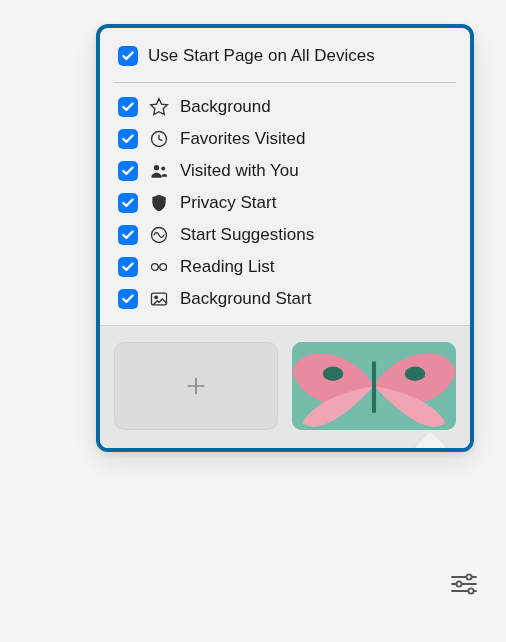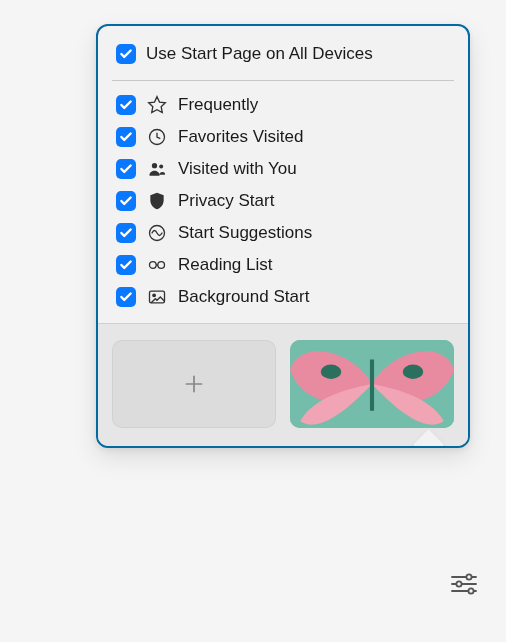--- a/index.html
+++ b/index.html
@@ -18,21 +18,21 @@
     width: 506px;
     height: 642px;
     position: relative;
   }
   .popover {
     position: absolute;
     top: 24px;
     left: 96px;
     width: 370px;
     background: #f2f2f2;
-    border: 2px solid #0369a1;
+    border: 4px solid #0369a1;
     border-radius: 12px;
     box-shadow: 0 10px 24px rgba(0,0,0,0.10), 0 2px 6px rgba(0,0,0,0.08);
     overflow: hidden;
     text-align: right;
   }
   .popover-head {
     padding: 14px 16px 10px 18px;
   }
   .row {
     display: flex;
@@ -161,21 +161,21 @@
         <span class="checkbox">
           <svg width="14" height="14" viewBox="0 0 24 24" fill="none" stroke="#fff" stroke-width="4" stroke-linecap="round" stroke-linejoin="round">
               <polyline points="20 6 9 17 4 12"></polyline>
             </svg>
         </span>
         <span class="item-icon">
           <svg width="20" height="20" viewBox="0 0 24 24" fill="none" stroke="#333" stroke-width="1.6">
               <polygon points="12 2 15 8.5 22 9.3 17 14 18.3 21 12 17.7 5.7 21 7 14 2 9.3 9 8.5 12 2"></polygon>
             </svg>
         </span>
-        <span class="label">Frequently</span>
+        <span class="label">Background</span>
       </div>
 
       <div class="item-row">
         <span class="checkbox">
           <svg width="14" height="14" viewBox="0 0 24 24" fill="none" stroke="#fff" stroke-width="4" stroke-linecap="round" stroke-linejoin="round">
               <polyline points="20 6 9 17 4 12"></polyline>
             </svg>
         </span>
         <span class="item-icon">
           <svg width="20" height="20" viewBox="0 0 24 24" fill="none" stroke="#333" stroke-width="1.6">

